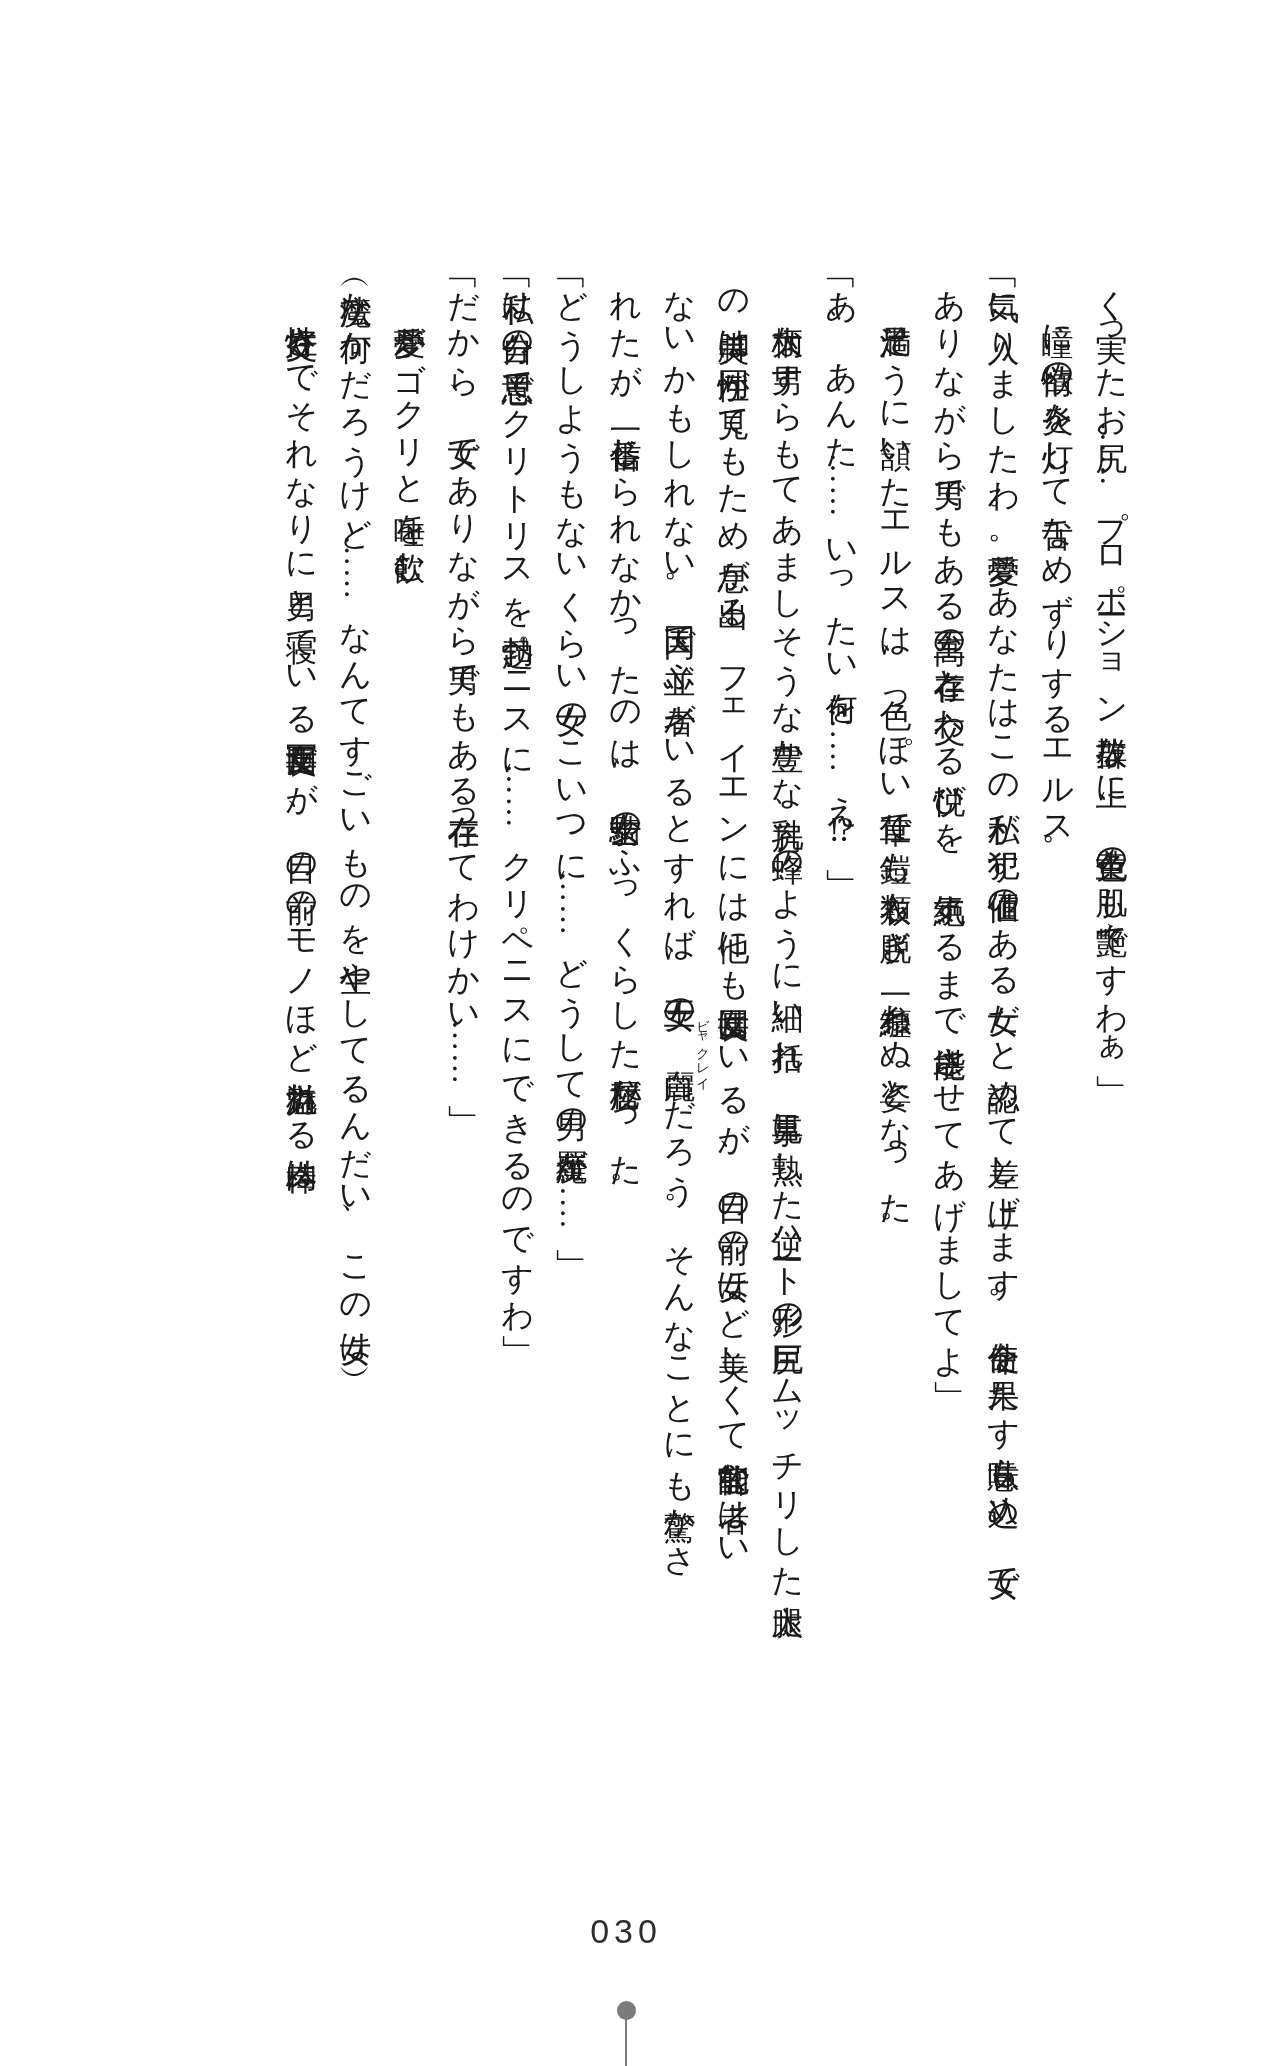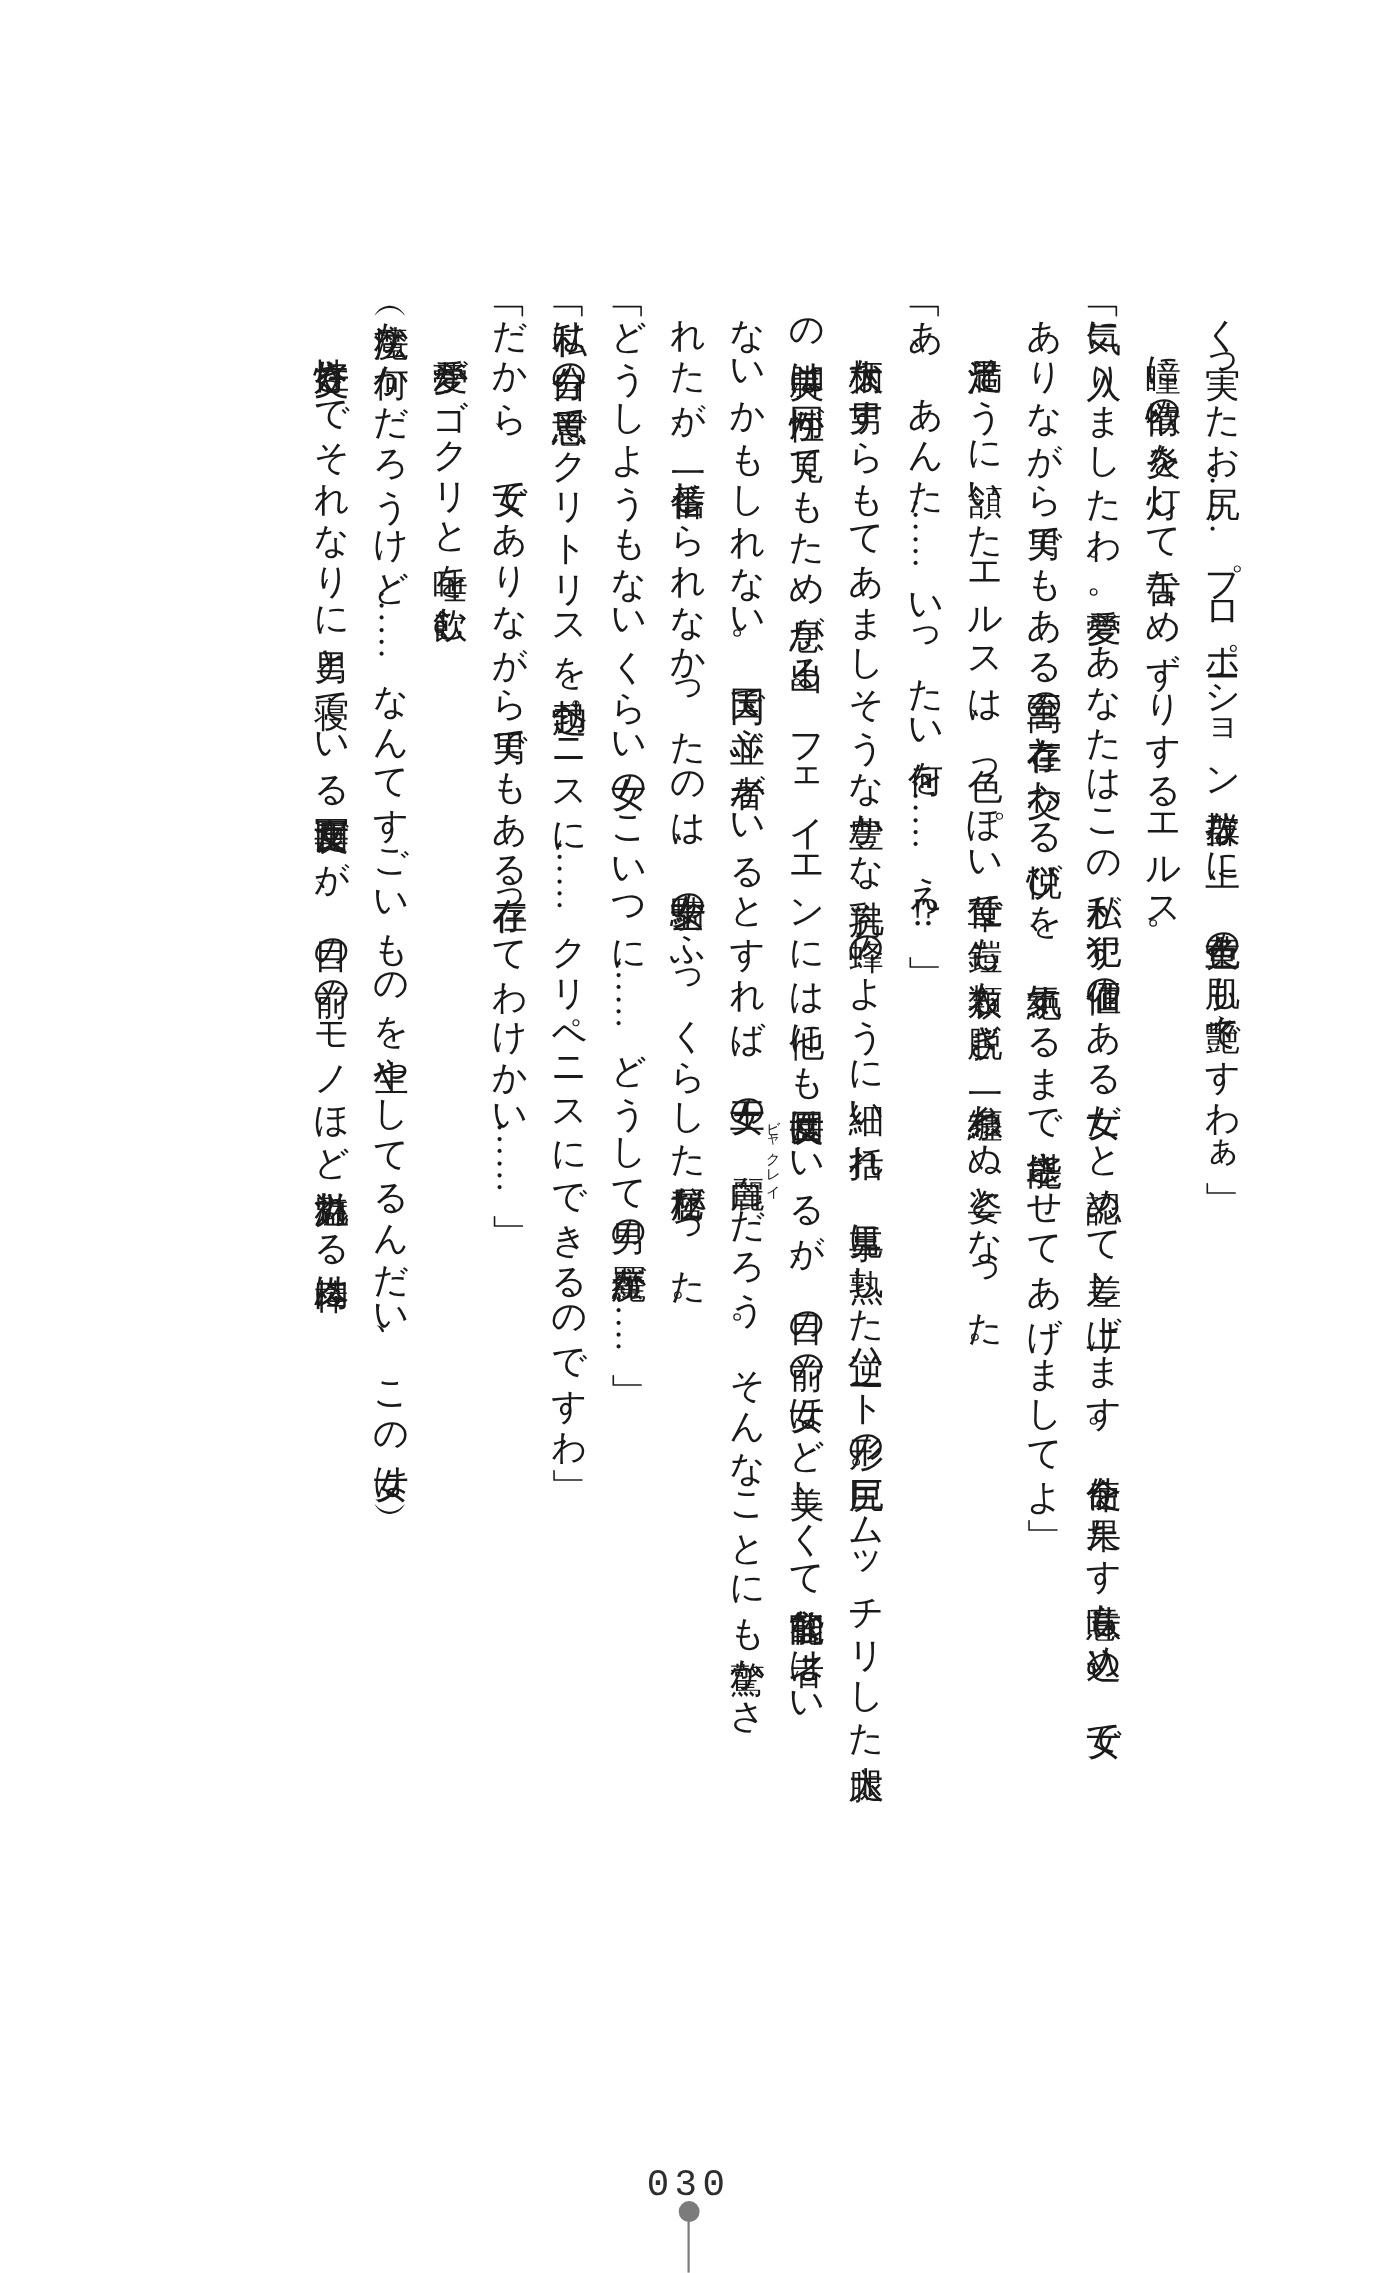--- a/index.html
+++ b/index.html
@@ -41,25 +41,25 @@
     ruby-align: center;
   }
   rt {
     font-size: 13px;
     letter-spacing: 0;
     font-family: "Liberation Serif", "DejaVu Serif", serif;
   }
   
   .page-number {
     position: absolute;
-    top: 1968px;
+    top: 1912px;
     left: 526px;
     width: 200px;
     text-align: center;
-    font-family: Liberation Mono, monospace;
+    font-family: Liberation Sans, sans-serif;
     font-weight: 300;
     font-size: 34px;
     letter-spacing: 5px;
     color: #2e2e2e;
   }
   .ornament-line {
     position: absolute;
     left: 625px;
     top: 2010px;
     width: 2px;

